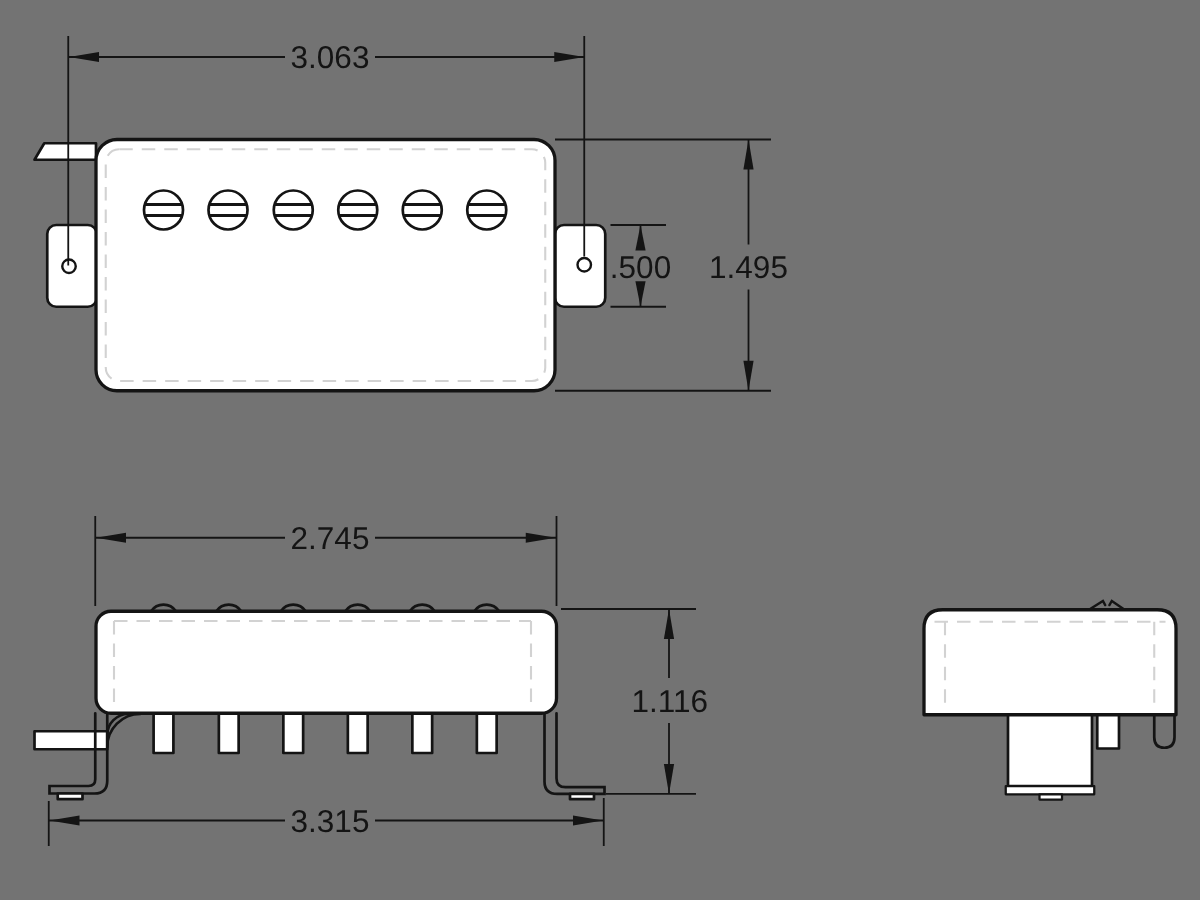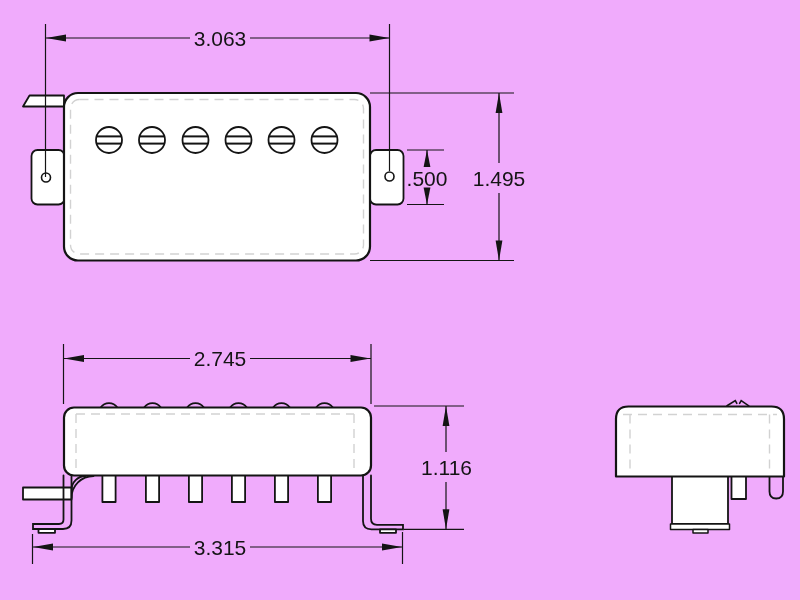--- a/index.html
+++ b/index.html
@@ -1,16 +1,16 @@
 <!DOCTYPE html>
 <html><head>
 <meta charset="utf-8">
 <style>
   html,body{margin:0;padding:0;background:#ffffff;}
-  .canvas{position:relative;width:800px;height:600px;background:#f0abfc;overflow:hidden;
+  .canvas{position:relative;width:800px;height:600px;background:#737373;overflow:hidden;
           font-family:"Liberation Sans", sans-serif;text-decoration:underline;}
   svg{display:block;}
   .outline{fill:#ffffff;stroke:#141414;stroke-width:2.2;stroke-linejoin:round;}
   .detail {fill:#ffffff;stroke:#141414;stroke-width:1.8;stroke-linejoin:round;}
   .thin   {fill:none;stroke:#141414;stroke-width:1.8;stroke-linecap:round;}
   .slot   {stroke:#141414;stroke-width:2;}
   .hole   {fill:#ffffff;stroke:#141414;stroke-width:1.6;}
   .hidden-edge{fill:none;stroke:#d2d2d2;stroke-width:1.4;stroke-dasharray:9 6;}
   .dim    {fill:none;stroke:#141414;stroke-width:1.2;}
   .arrow  {fill:#141414;stroke:none;}

